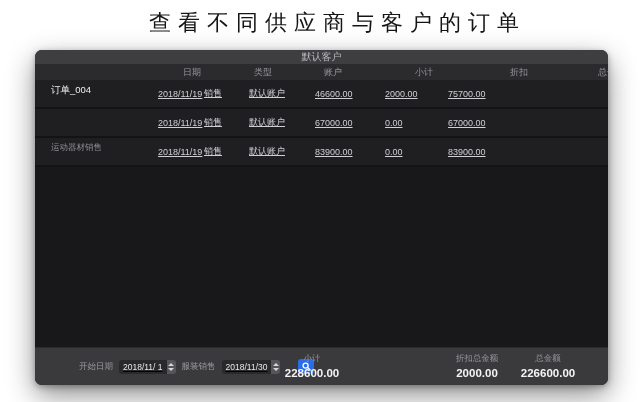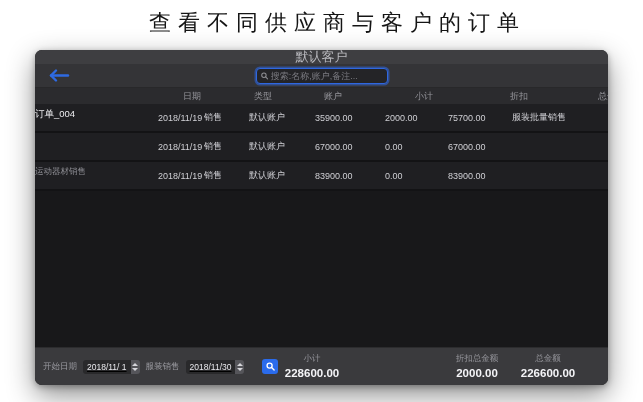--- a/index.html
+++ b/index.html
@@ -19,21 +19,21 @@
   .app-window {
     position: absolute; left: 35px; top: 50px; width: 573px; height: 335px;
     border-radius: 7px; overflow: hidden;
     background: #18181a;
     box-shadow: 0 10px 28px rgba(0,0,0,0.45), 0 2px 6px rgba(0,0,0,0.3);
     display: flex; flex-direction: column;
   }
   .titlebar {
     height: 14px; flex: 0 0 14px; background: #3e3e41;
     display: flex; align-items: center; justify-content: center;
-    font-size: 13px; color: #b9b9be;
+    font-size: 10px; color: #b9b9be;
   }
   .toolbar {
     height: 24px; flex: 0 0 24px; background: #343437;
     position: relative; display: flex; align-items: center; justify-content: center;
     border-bottom: 1px solid #28282a;
   }
   .back-btn { position: absolute; left: 12px; top: 4px; width: 24px; height: 15px; cursor: pointer; }
   .searchbox {
     width: 132px; height: 16px;
     background: #242427;
@@ -57,32 +57,32 @@
   }
   .thead .hcell { padding-left: 5px; white-space: nowrap; }
   .trow {
     flex: 0 0 29px; height: 29px; background: #1f1f22;
     border-bottom: 2px solid #131315;
     display: grid;
     grid-template-columns: 118px 46px 45px 66px 70px 63px 64px auto;
     align-items: center;
     font-size: 9px; color: #cfcfd4;
   }
-  .trow .cell { padding-left: 5px; white-space: nowrap; }
+  .trow .cell { padding-left: 5px; white-space: nowrap; text-decoration: underline; }
   .cell-order {
     height: 100%; display: flex; flex-direction: column;
-    justify-content: space-between; padding: 4px 0 3px 0;
+    justify-content: space-between; padding: 4px 0 3px 16px;
   }
   .order-id { font-size: 9.5px; color: #ededf0; }
   .order-name { font-size: 8.5px; color: #909096; }
   .empty-area { flex: 1 1 auto; background: #18181a; }
   .footer {
     flex: 0 0 38px; height: 38px; background: #3a3a3d;
     border-top: 1px solid #2c2c2e;
-    position: relative; display: flex; align-items: center;
+    position: relative; display: flex; align-items: center; padding-left: 36px;
   }
   .footer-controls { display: flex; align-items: center; margin-left: 8px; gap: 6px; }
   .flabel { font-size: 8.5px; color: #9b9ba1; white-space: nowrap; }
   .datefield { display: flex; align-items: stretch; height: 14px; text-decoration: underline; }
   .dateval {
     background: #29292b; color: #e9e9ed; font-size: 8.5px;
     padding: 0 4px; display: flex; align-items: center;
     border-radius: 3px 0 0 3px; white-space: nowrap;
   }
   .stepper {
@@ -111,58 +111,42 @@
 <body>
 
 <div class="page-title">查看不同供应商与客户的订单</div>
 
 <div class="app-window">
 
   <div class="titlebar">
     <span>默认客户</span>
   </div>
 
-  <div class="toolbar">
-    <div class="back-btn">
-      <svg width="24" height="15" viewBox="0 0 24 15">
-        <line x1="21" y1="7.5" x2="4" y2="7.5" stroke="#2e6ae2" stroke-width="2.4" stroke-linecap="round"></line>
-        <polyline points="9,2.5 4,7.5 9,12.5" fill="none" stroke="#2e6ae2" stroke-width="2.4" stroke-linecap="round" stroke-linejoin="round"></polyline>
-      </svg>
-    </div>
-    <div class="searchbox">
-      <svg width="8" height="8" viewBox="0 0 10 10">
-        <circle cx="4" cy="4" r="3" fill="none" stroke="#8e8e93" stroke-width="1.4"></circle>
-        <line x1="6.3" y1="6.3" x2="9" y2="9" stroke="#8e8e93" stroke-width="1.4" stroke-linecap="round"></line>
-      </svg>
-      <input type="text" placeholder="搜索:名称,账户,备注..." style="">
-    </div>
-  </div>
 
   <div class="thead">
     <div class="hcell"></div>
     <div class="hcell">日期</div>
     <div class="hcell">类型</div>
     <div class="hcell">账户</div>
     <div class="hcell">小计</div>
     <div class="hcell">折扣</div>
     <div class="hcell">总金额</div>
     <div class="hcell">备注</div>
   </div>
 
   <div class="trow">
     <div class="cell-order">
       <span class="order-id">订单_004</span>
     </div>
     <div class="cell">2018/11/19</div>
     <div class="cell">销售</div>
     <div class="cell">默认账户</div>
-    <div class="cell">35900.00</div>
+    <div class="cell">46600.00</div>
     <div class="cell">2000.00</div>
     <div class="cell">75700.00</div>
-    <div class="cell">服装批量销售</div>
   </div>
 
   <div class="trow">
     <div class="cell-order">
     </div>
     <div class="cell">2018/11/19</div>
     <div class="cell">销售</div>
     <div class="cell">默认账户</div>
     <div class="cell">67000.00</div>
     <div class="cell">0.00</div>

